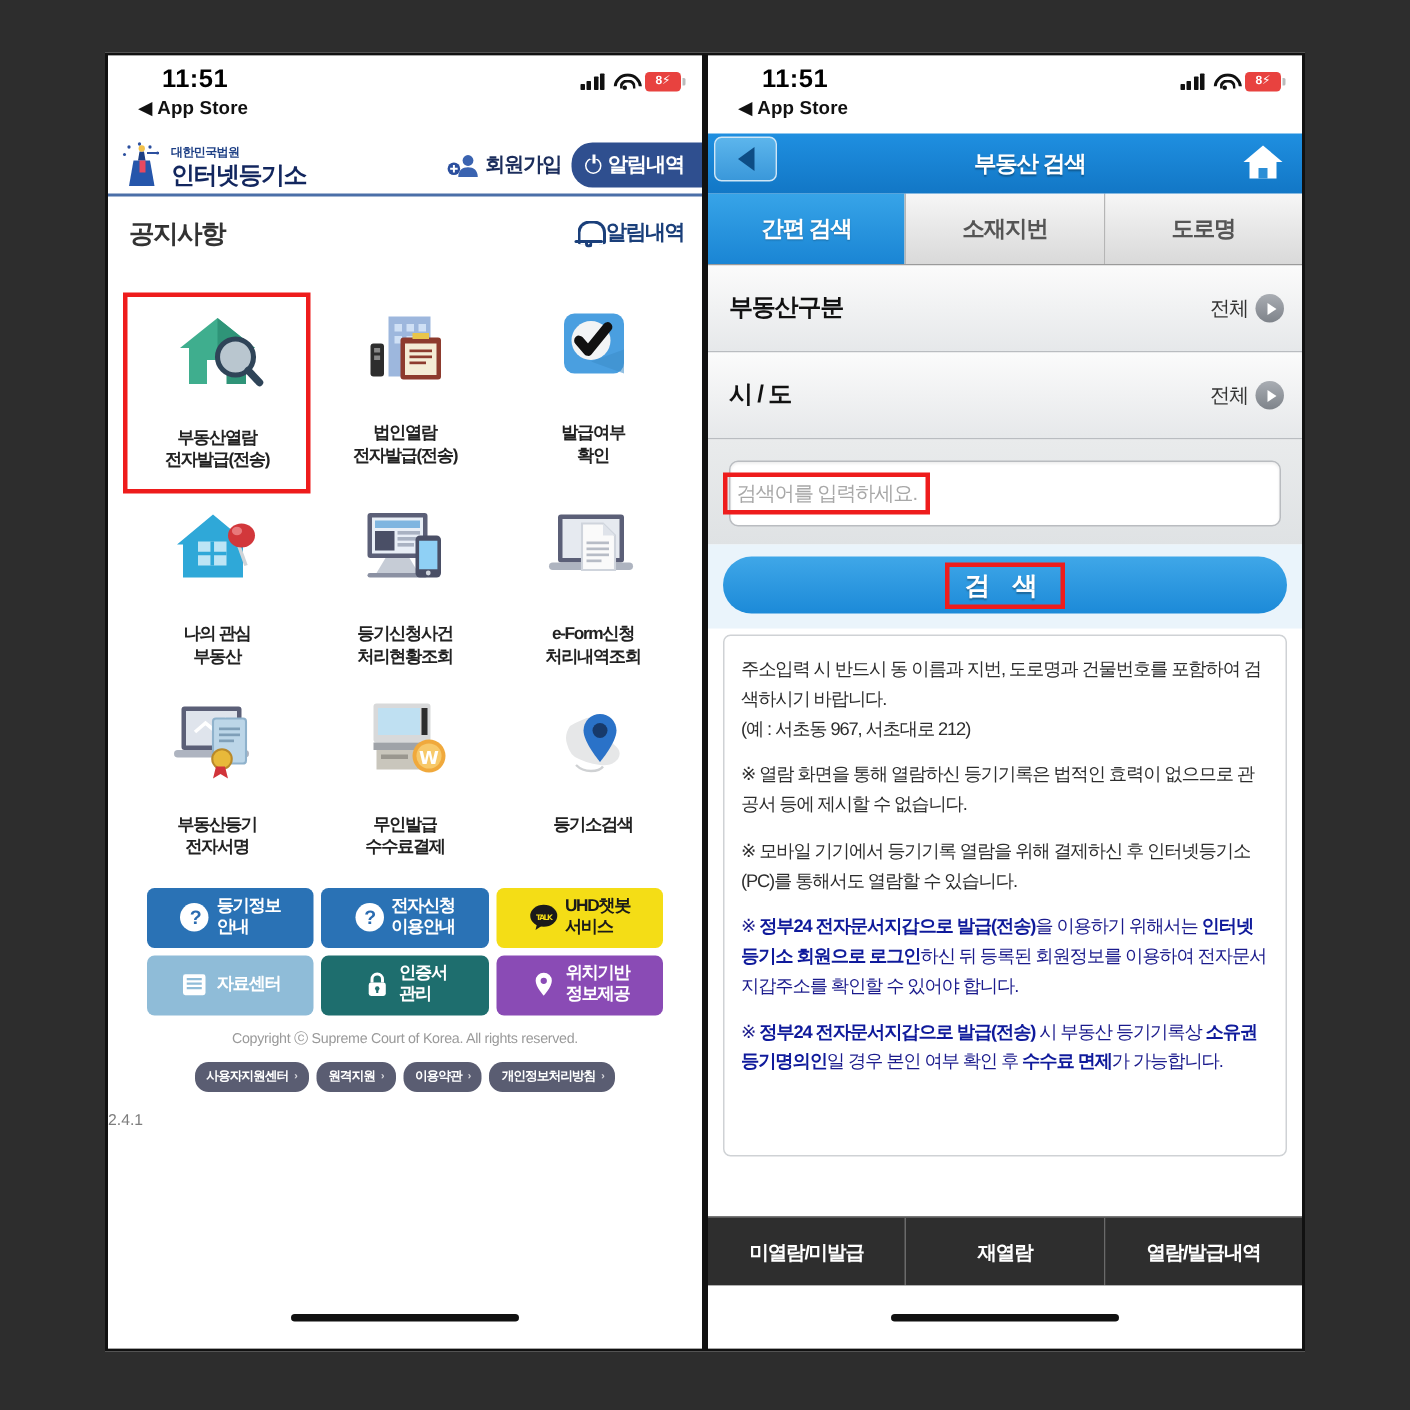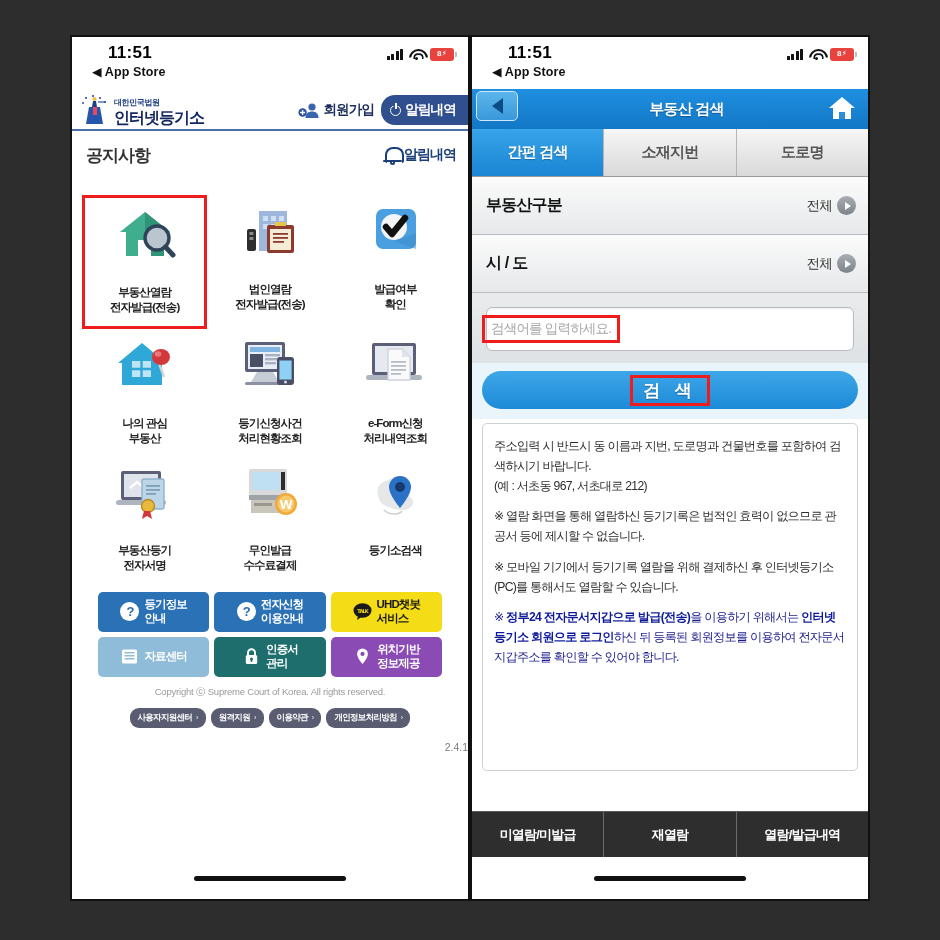--- a/index.html
+++ b/index.html
@@ -128,21 +128,21 @@
   .qic { width: 19px; height: 19px; flex: 0 0 19px; position: relative; }
   .circ-q { border-radius:50%; background:#fff; color:#2a6bb0; font-size:13px; font-weight:bold; text-align:center; line-height:19px;}
 
   .copyright { text-align:center; font-size:9.5px; color:#9a9a9a; margin-top:9px; letter-spacing:-.2px;}
   .footlinks { display:flex; justify-content:center; gap:5px; margin-top:9px; }
   .flink {
     background:#5a5d72; color:#fff; font-size:8.5px; font-weight:bold;
     border-radius:9px; padding:4px 8px; letter-spacing:-.7px; display:flex; gap:4px; align-items:center;
   }
   .flink span.arw { font-size:7px; opacity:.75; }
-  .version { text-align:right; font-size:10.5px; color:#7d7d7d; margin-top:13px;margin-left:36px; }
+  .version { text-align:left; font-size:10.5px; color:#7d7d7d; margin-top:13px; }
 
   .homebar-wrap { position:absolute; bottom:0; left:0; right:0; height:42px; background:#fff; display:flex; align-items:center; justify-content:center;}
   .homebar { width: 152px; height: 5px; background:#111; border-radius: 3px; }
 
   
   .r-titlebar {
     height: 40px; background: linear-gradient(#1f8fe0,#1277c6);
     display:flex; align-items:center; justify-content:center; position:relative;
   }
   .r-title { color:#fff; font-size:15px; font-weight:bold; letter-spacing:-.8px; text-shadow:0 1px 1px rgba(0,0,0,.3);margin-left:33px; }
@@ -642,20 +642,21 @@
       <div class="r-searchbtn">
         <span class="st hl-searchtxt">검 색</span>
       </div>
     </div>
 
     <div class="r-infobox">
         <p class="">주소입력 시 반드시 동 이름과 지번, 도로명과 건물번호를 포함하여 검색하시기 바랍니다.<br>(예 : 서초동 967, 서초대로 212)</p>
         <p class="">※ 열람 화면을 통해 열람하신 등기기록은 법적인 효력이 없으므로 관공서 등에 제시할 수 없습니다.</p>
         <p class="">※ 모바일 기기에서 등기기록 열람을 위해 결제하신 후 인터넷등기소(PC)를 통해서도 열람할 수 있습니다.</p>
         <p class="b">※ <b>정부24 전자문서지갑으로 발급(전송)</b>을 이용하기 위해서는 <b>인터넷등기소 회원으로 로그인</b>하신 뒤 등록된 회원정보를 이용하여 전자문서지갑주소를 확인할 수 있어야 합니다.</p>
+        <p class="b">※ <b>정부24 전자문서지갑으로 발급(전송)</b> 시 부동산 등기기록상 <b>소유권 등기명의인</b>일 경우 본인 여부 확인 후 <b>수수료 면제</b>가 가능합니다.</p>
       </div>
 
     <div class="r-bottomtabs">
       <div class="r-btab">미열람/미발급</div>
       <div class="r-btab">재열람</div>
       <div class="r-btab">열람/발급내역</div>
     </div>
 
     <div class="homebar-wrap">
       <div class="homebar"></div>

